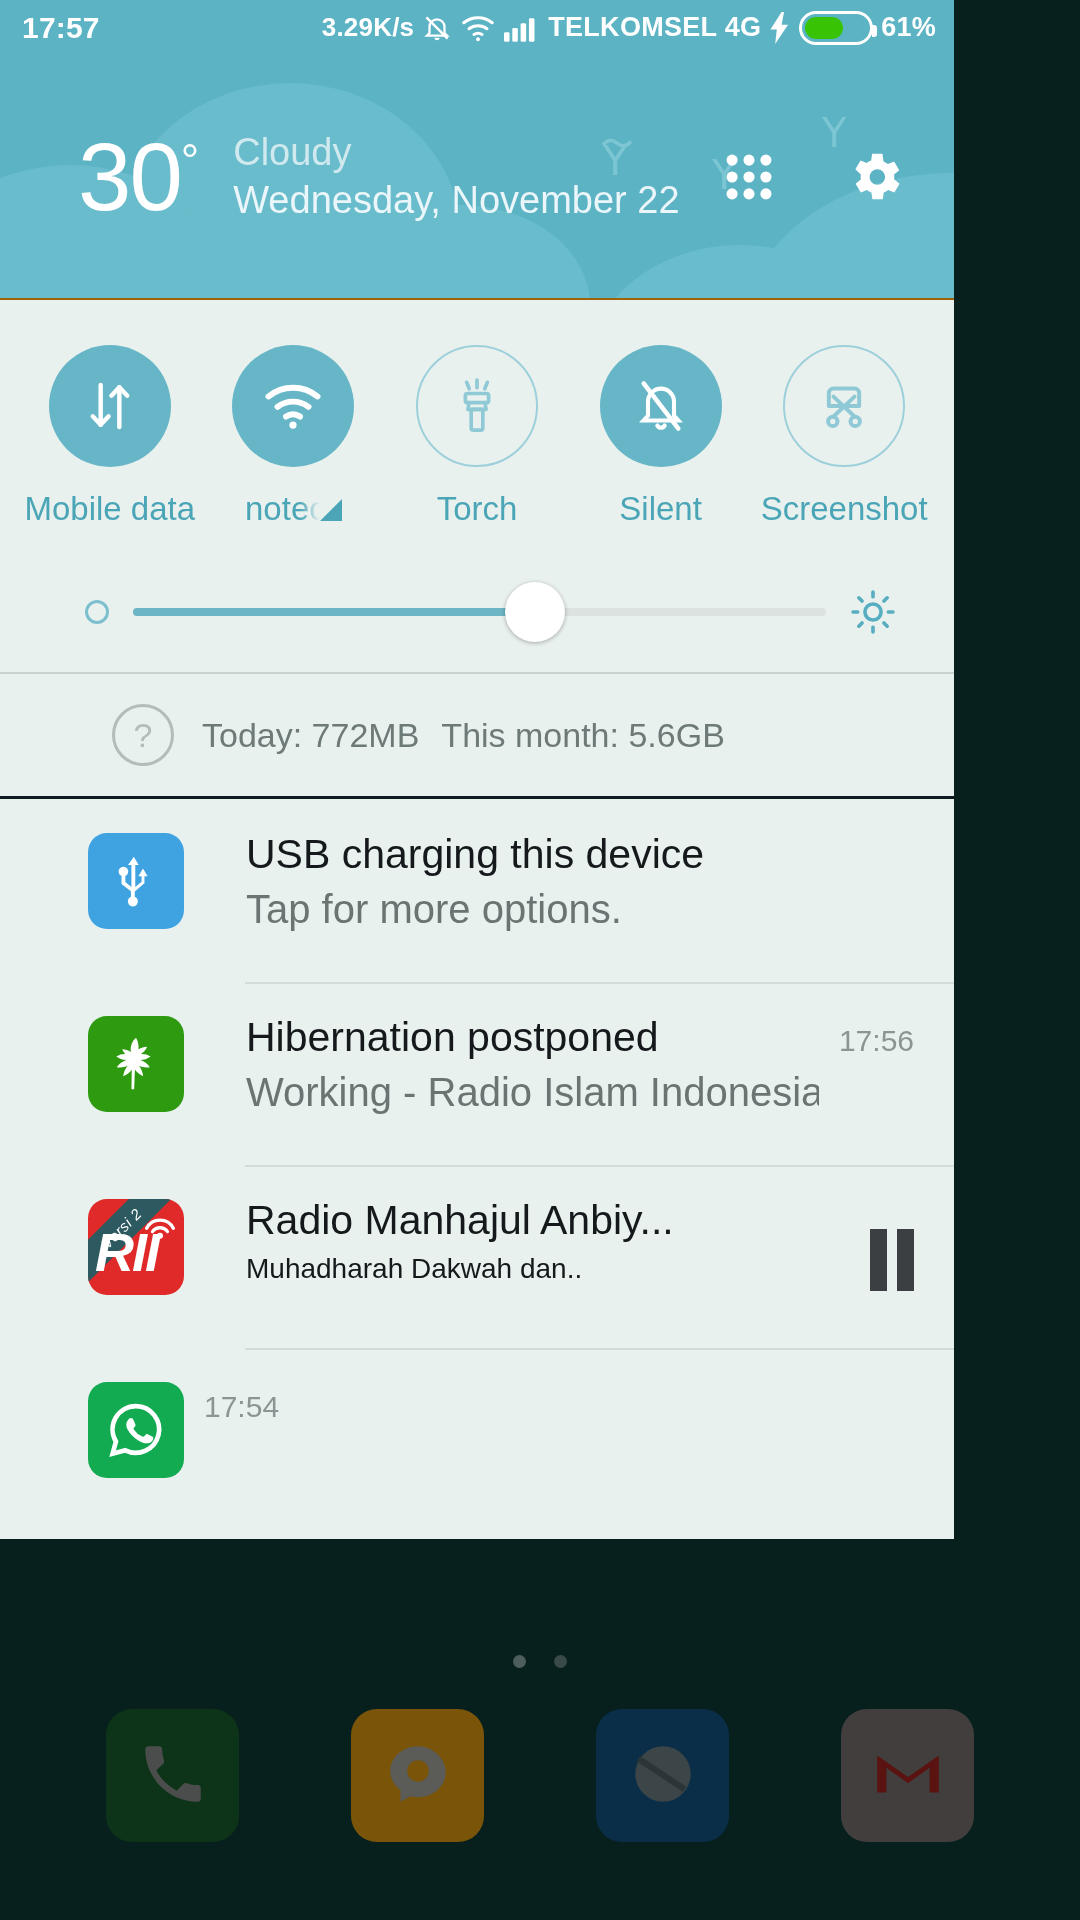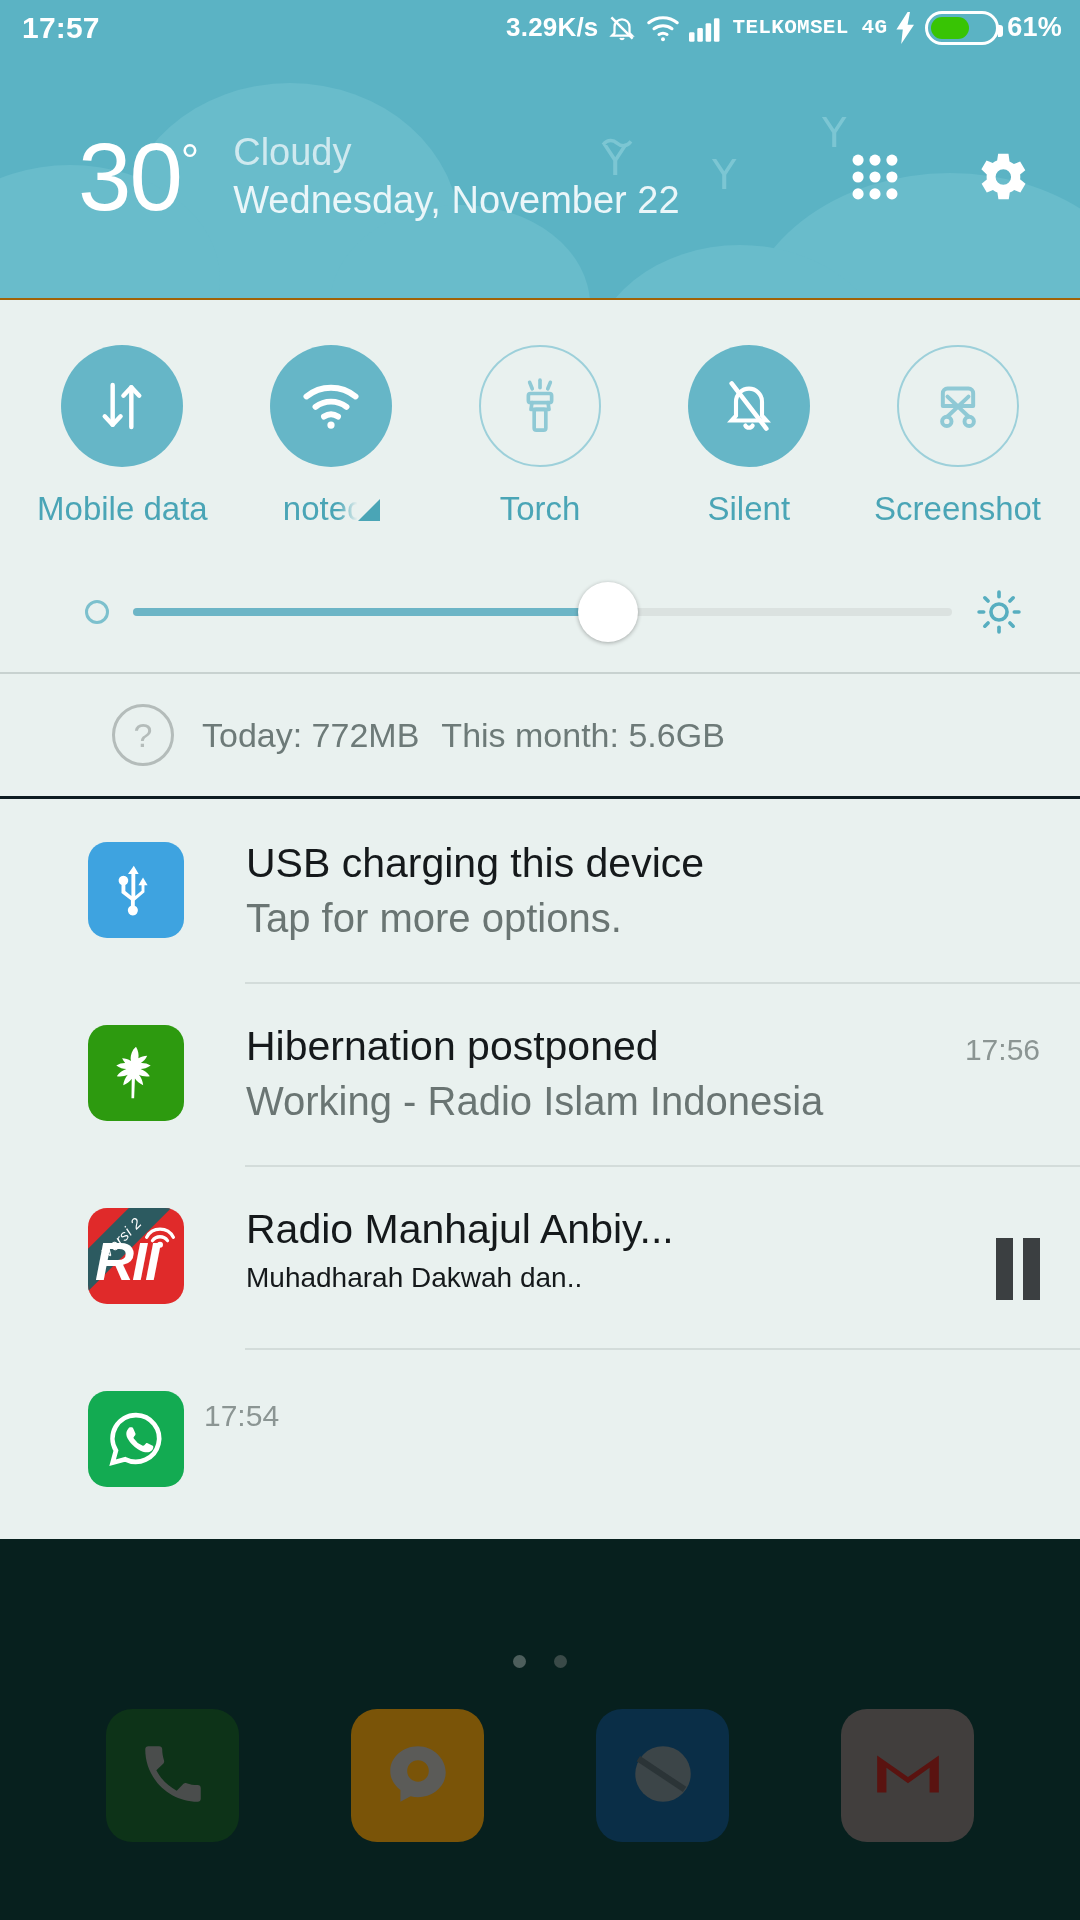--- a/index.html
+++ b/index.html
@@ -30,38 +30,38 @@
   }
   .dock-app {
     width:133px; height:133px; border-radius:26px;
     display:flex; align-items:center; justify-content:center;
     position:relative; overflow:hidden;
   }
   .dock-app svg { width:74px; height:74px; }
 
   
   #shade {
-    position:absolute; top:0; left:0; width:1080px;
+    position:absolute; top:0; left:0; width:954px;
     z-index:5;
   }
 
   
   #statusbar {
     height:55px; background:#5bb3c4;
     display:flex; align-items:center;
     padding:0 18px 0 22px;
     color:#ffffff; font-size:29px; font-weight:bold;
     letter-spacing:.2px;
   }
   #status-clock { font-size:30px; font-weight:bold; }
   #status-right {
     margin-left:auto; display:flex; align-items:center; gap:8px;
   }
   #net-speed { font-size:26px; font-weight:bold; }
-  #carrier { font-size:21px; font-weight:bold; letter-spacing:.3px;font-family:Liberation Mono, monospace; }
+  #carrier { font-size:27px; font-weight:bold; letter-spacing:.3px; }
   #battery-pct { font-size:27px; font-weight:bold; }
   .sb-icon { display:flex; align-items:center; }
   .sb-icon svg { display:block; }
   #battery-shell {
     width:74px; height:34px; border:3px solid #ffffff; border-radius:17px;
     position:relative; display:flex; align-items:center; padding:3px;
   }
   #battery-fill { height:100%; border-radius:12px; background:#38c404; }
   #battery-shell::after {
     content:""; position:absolute; right:-7px; top:11px;
@@ -168,21 +168,21 @@
 
   
   #notif-card {
     background:#e9f1ef;
     border-top:3px solid #0e1c22;
     box-shadow:0 -1px 0 rgba(0,0,0,.25);
     padding-bottom:8px;
   }
   .notif {
     display:flex; align-items:flex-start;
-    padding:37px 40px 28px 88px;
+    padding:28px 40px 28px 88px;
     position:relative;
     min-height:183px;
   }
   .notif + .notif::before {
     content:""; position:absolute; top:0; left:245px; right:0;
     height:2px; background:#d3dcda;
   }
   .notif-icon {
     width:96px; height:96px; border-radius:19px;
     display:flex; align-items:center; justify-content:center;

